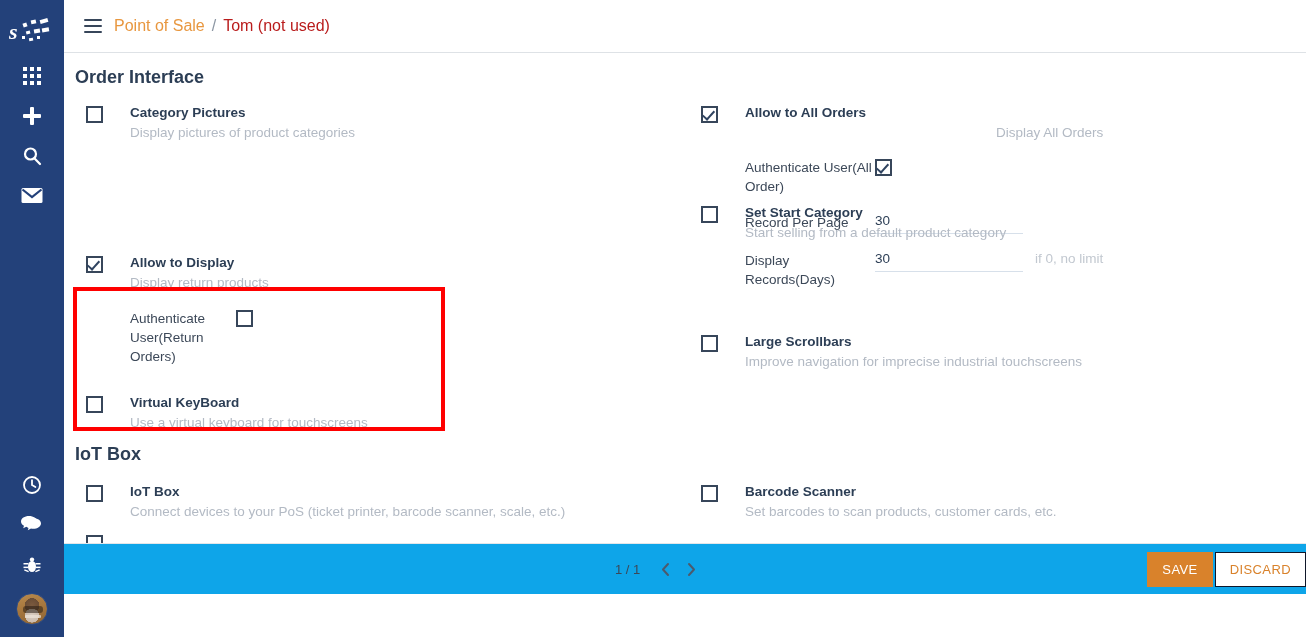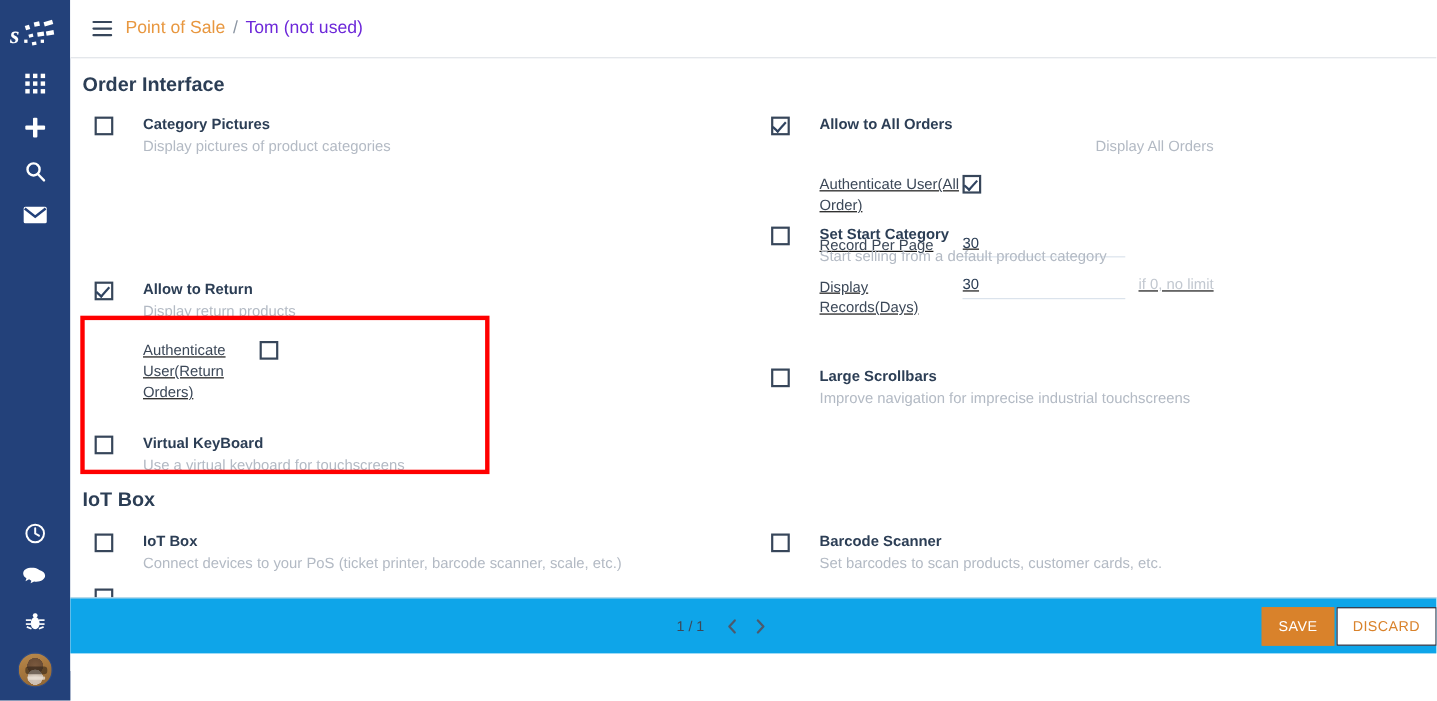--- a/index.html
+++ b/index.html
@@ -50,21 +50,21 @@
 
   .topbar {
     height: 53px; border-bottom: 1px solid #dee2e6;
     display: flex; align-items: center; padding-left: 20px;
     background: #ffffff;
   }
   .hamburger { width: 18px; height: 14px; margin-right: 12px; display: flex; flex-direction: column; justify-content: space-between; cursor: pointer; }
   .hamburger span { display: block; height: 2px; background: #37465a; border-radius: 1px; }
   .crumb-app { color: #e8973f; font-size: 16px; }
   .crumb-sep { color: #8c96a3; font-size: 16px; margin: 0 7px; }
-  .crumb-rec { color: #6d28d9; font-size: 16px; }
+  .crumb-rec { color: #b91c1c; font-size: 16px; }
 
   .content {
     position: absolute; top: 53px; left: 0; right: 0; bottom: 51px;
     overflow: hidden; padding: 0 0 0 0;
   }
 
   .sec-title {
     font-size: 18px; font-weight: bold; color: #2c3e55;
     padding: 14px 0 10px 0; margin-left: 11px;
   }
@@ -84,21 +84,21 @@
   .cb.checked::after {
     content: ""; position: absolute; left: 2px; top: 0px;
     width: 5px; height: 10px;
     border: solid #2f4360; border-width: 0 2.5px 2.5px 0;
     transform: rotate(42deg);
   }
   .s-text { padding-top: 0; }
   .s-label { font-size: 13.5px; font-weight: bold; color: #2c3e55; line-height: 18px; }
   .s-help { font-size: 13.5px; color: #b3bac4; line-height: 19px; margin-top: 1px; text-align: right; }
 
-  .sub { display: flex; align-items: flex-start; margin-top: 14px; padding-left: 53px; text-decoration: underline; }
+  .sub { display: flex; align-items: flex-start; margin-top: 14px; padding-left: 53px; }
   .sub-label { font-size: 13.5px; color: #3c4858; line-height: 19px; width: 130px; flex: 0 0 130px; }
   .sub-control { display: flex; align-items: flex-start; }
   .inp {
     width: 148px; border: none; border-bottom: 1px solid #d7e0ea;
     font-family: "Liberation Sans", sans-serif;
     font-size: 13.5px; color: #2c3e55; padding: 0 0 5px 0;
     background: transparent; outline: none;
   }
   .inp-note { font-size: 13.5px; color: #c2c8d0; margin-left: 12px; white-space: nowrap; }
 
@@ -250,21 +250,21 @@
               <div class="s-label">Category Pictures</div>
               <div class="s-help">Display pictures of product categories</div>
             </div>
           </div>
 
           <div class="spacer-tall"></div>
 
           <div class="setting" style="margin-top:30px;">
             <div class="cb checked"></div>
             <div class="s-text">
-              <div class="s-label">Allow to Return</div>
+              <div class="s-label">Allow to Display</div>
               <div class="s-help">Display return products</div>
               <div class="sub" style="padding-left:0;margin-top:17px;">
                 <div class="sub-label" style="width:106px;flex:0 0 106px;">Authenticate User(Return Orders)</div>
                 <div class="cb" style="margin-top:1px;margin-right:0;"></div>
               </div>
             </div>
           </div>
 
           <div class="setting" style="margin-top:28px;">
             <div class="cb"></div>

